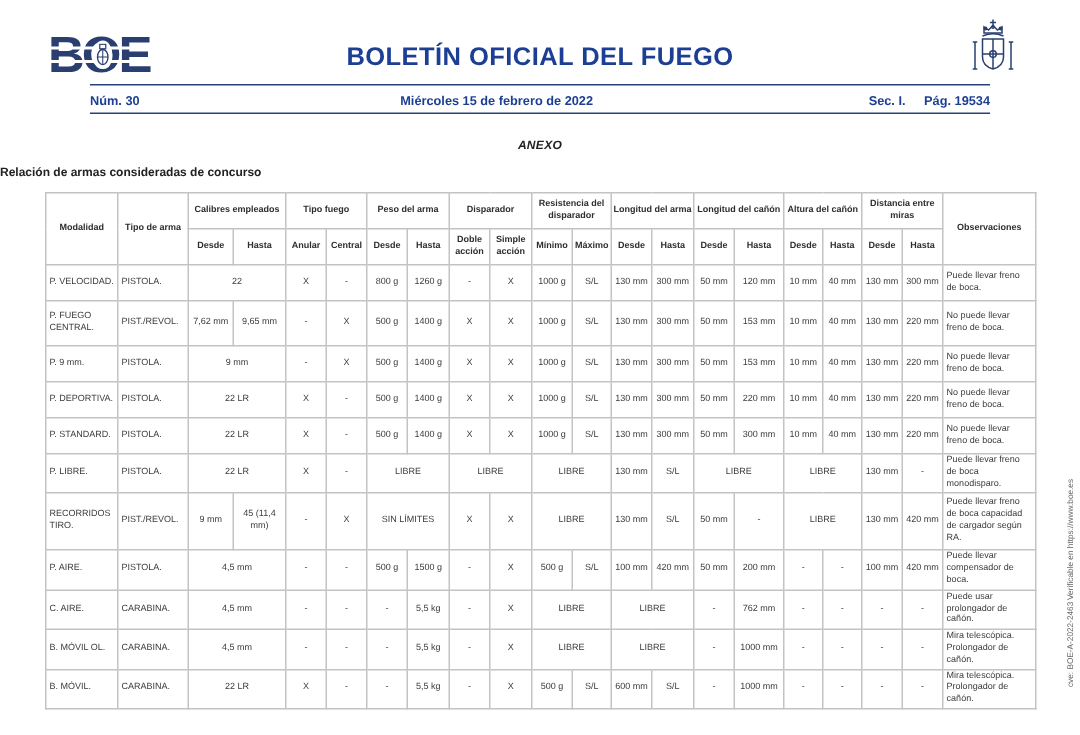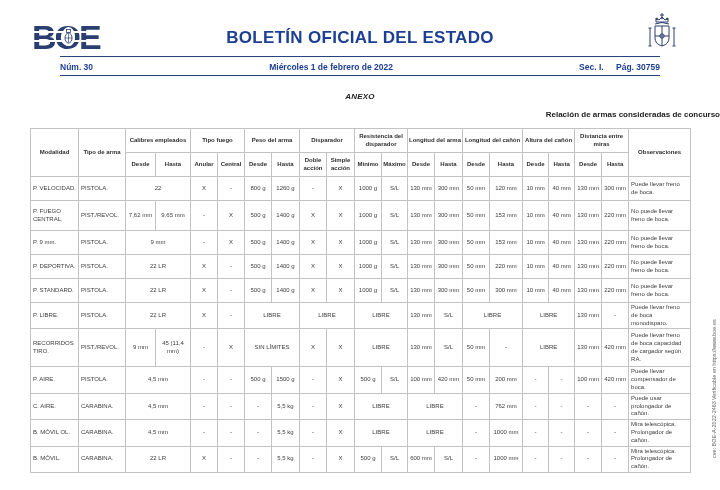--- a/index.html
+++ b/index.html
@@ -37,21 +37,21 @@
     display: flex; justify-content: space-between; align-items: center;
     font-size: 8.5px; font-weight: bold; color: #1c3f94;
   }
   .meta .sec span { margin-left: 10px; }
   
   .anexo {
     position: absolute; left: 0; right: 0; top: 92px; text-align: center;
     font-size: 8px; font-weight: bold; color: #222; letter-spacing: 0.2px; font-style: italic;
   }
   .subtitle {
-    position: absolute; left: 0; right: 0; top: 110px; text-align: right;
+    position: absolute; left: 0; right: 0; top: 110px; text-align: left;
     font-size: 8px; font-weight: bold; color: #222;
   }
   
   .tbl-wrap { position: absolute; left: 30px; top: 128px; width: 660px; }
   table { border-collapse: collapse; table-layout: fixed; width: 660px; }
   th, td { border: 1px solid #c3c3c3; font-size: 6px; color: #3c3c3c; vertical-align: middle; }
   th { font-weight: bold; color: #2e2e2e; text-align: center; padding: 2px 1px; line-height: 1.25; height: 24px; }
   td { text-align: center; padding: 1px 2px; line-height: 1.3; }
   td.left { text-align: left; }
   tbody tr { height: 24px; }
@@ -77,21 +77,21 @@
       <div class="logo-stripe s2"></div>
       <div class="logo-crest">
         <svg width="9" height="15" viewBox="0 0 9 15">
           <rect x="2.5" y="0.5" width="4" height="3" fill="none" stroke="#2a3f70" stroke-width="0.8"></rect>
           <ellipse cx="4.5" cy="9" rx="3.5" ry="5" fill="none" stroke="#2a3f70" stroke-width="0.9"></ellipse>
           <line x1="4.5" y1="4.5" x2="4.5" y2="13.5" stroke="#2a3f70" stroke-width="0.7"></line>
           <line x1="1" y1="9" x2="8" y2="9" stroke="#2a3f70" stroke-width="0.7"></line>
         </svg>
       </div>
     </div>
-    <div class="page-title">BOLETÍN OFICIAL DEL ESTADO</div>
+    <div class="page-title">BOLETÍN OFICIAL DEL FUEGO</div>
     <div class="coat">
       <svg width="32" height="42" viewBox="0 0 32 42">
         <g fill="none" stroke="#2a3f70" stroke-width="1">
           <line x1="16" y1="1" x2="16" y2="5"></line>
           <line x1="14" y1="3" x2="18" y2="3"></line>
           <path d="M10 10 L10 6 L13 8 L16 5 L19 8 L22 6 L22 10 Z"></path>
           <path d="M9 12 Q16 9 23 12"></path>
           <circle cx="11" cy="7" r="0.8"></circle>
             <circle cx="16" cy="6" r="0.8"></circle>
             <circle cx="21" cy="7" r="0.8"></circle>
@@ -104,24 +104,24 @@
           <line x1="2.5" y1="34" x2="5.5" y2="34"></line>
           <line x1="28" y1="16" x2="28" y2="34"></line>
           <line x1="26.5" y1="16" x2="29.5" y2="16"></line>
           <line x1="26.5" y1="34" x2="29.5" y2="34"></line>
         </g>
       </svg>
     </div>
     <div class="rule r1"></div>
     <div class="meta">
       <span>Núm. 30</span>
-      <span>Miércoles 1 de febrero de 2022</span>
+      <span>Miércoles 15 de febrero de 2022</span>
       <span class="sec">
         <span>Sec. I.</span>
-        <span>Pág. 30759</span>
+        <span>Pág. 19534</span>
       </span>
     </div>
     <div class="rule r2"></div>
   </div>
 
   <div class="anexo">ANEXO</div>
   <div class="subtitle">Relación de armas consideradas de concurso</div>
 
   <div class="tbl-wrap">
     <table>

